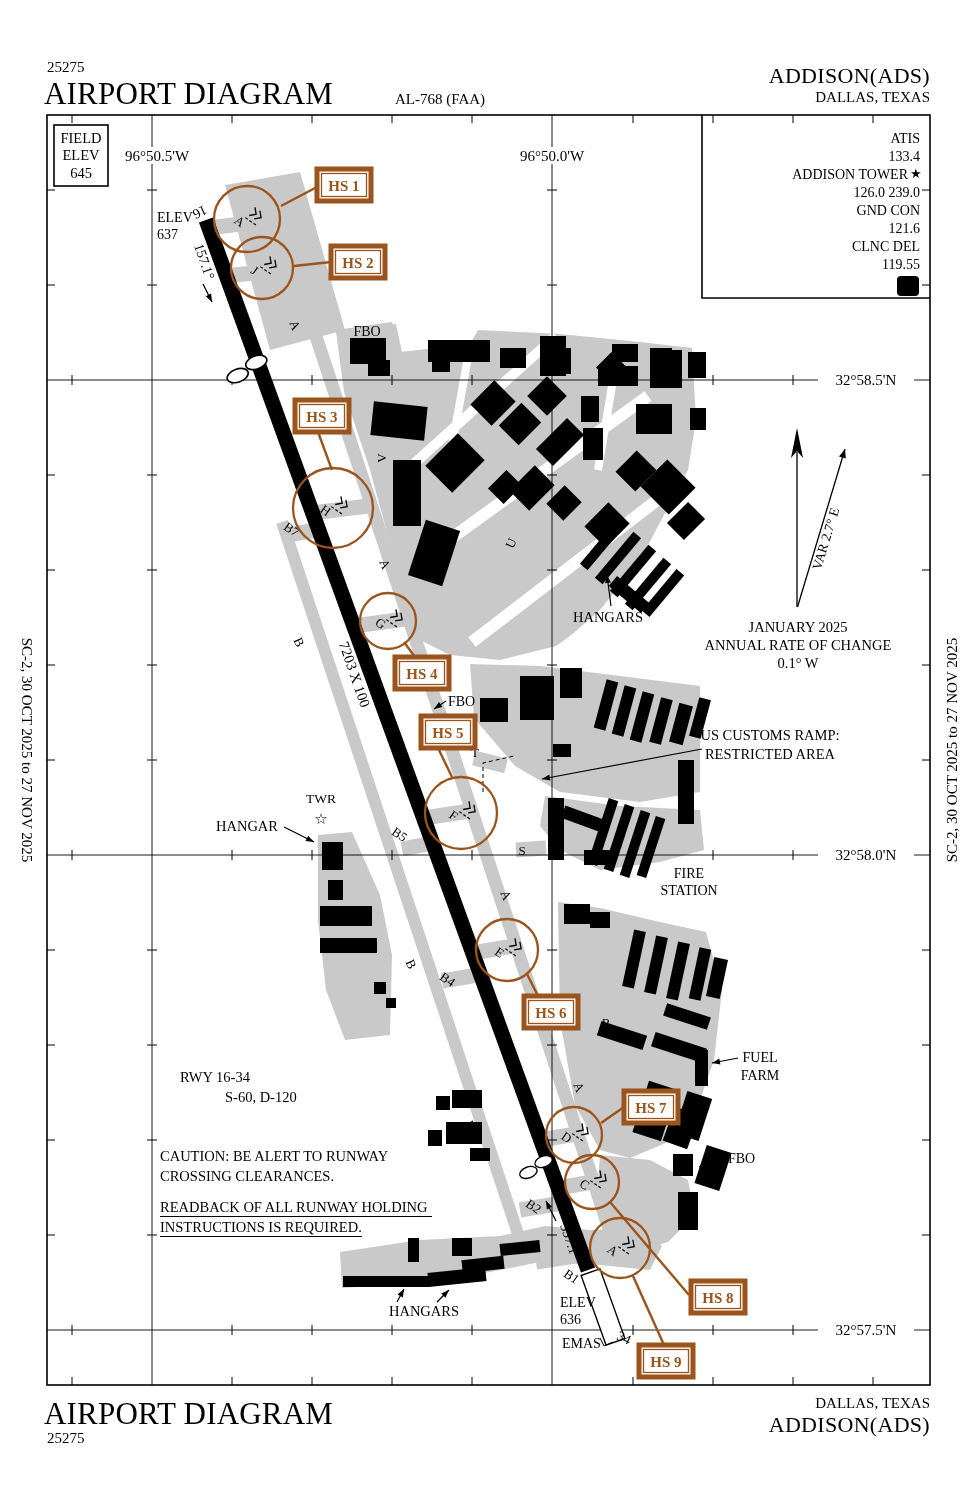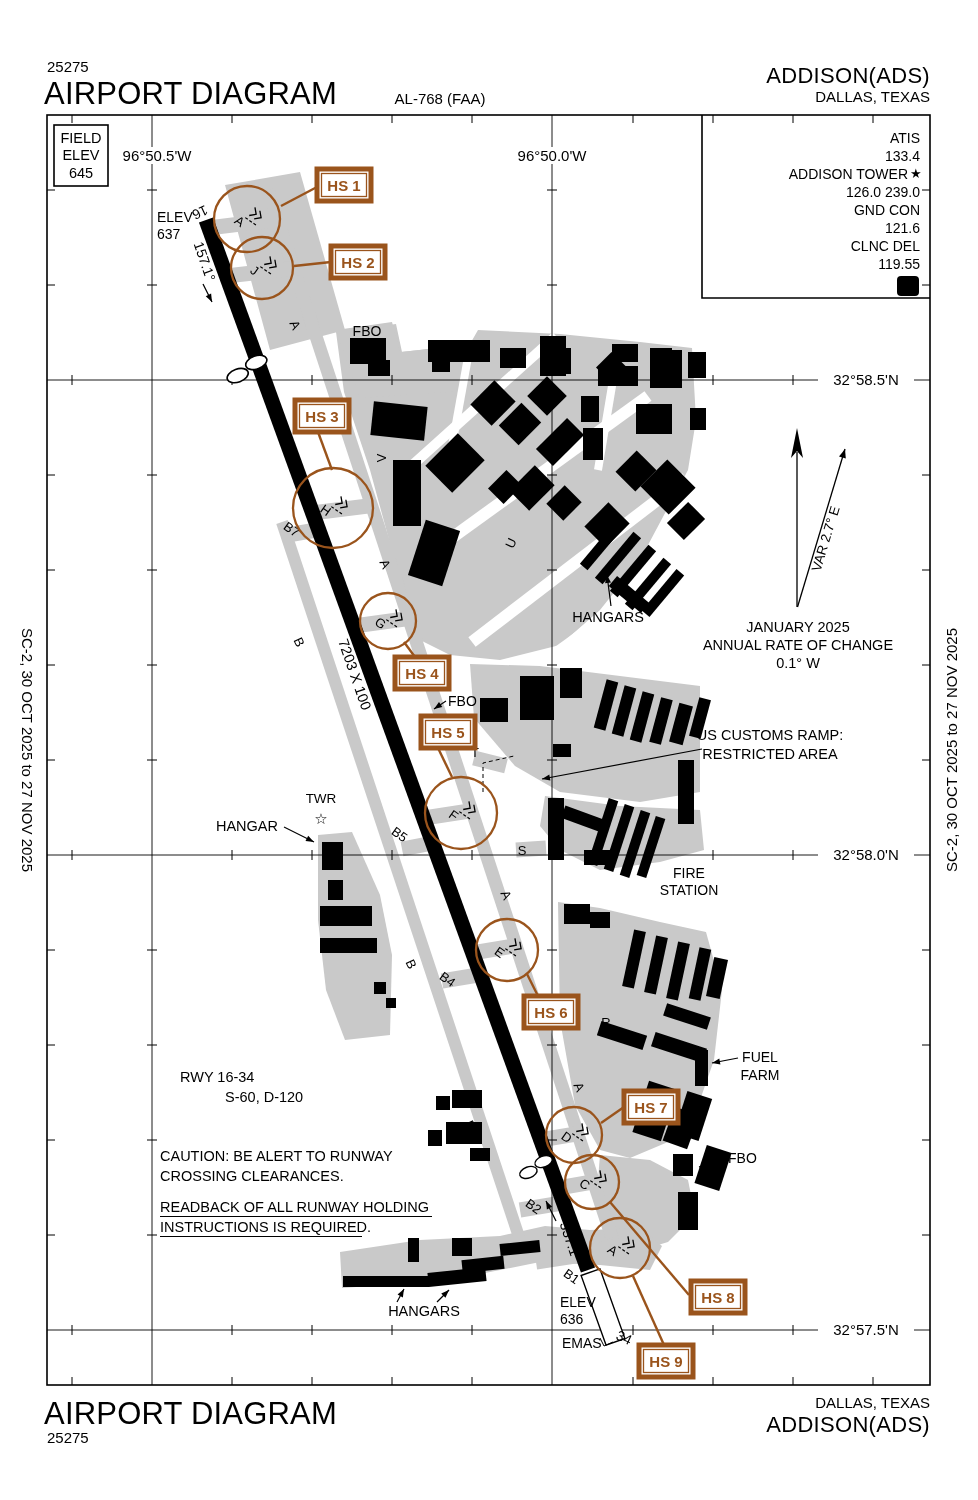--- a/index.html
+++ b/index.html
@@ -1,17 +1,17 @@
 <!DOCTYPE html>
 <html><head>
 <meta charset="utf-8">
 <style>
   html,body{margin:0;padding:0;background:#fff;}
   .page{position:relative;width:978px;height:1500px;background:#fff;
-        font-family:Liberation Sans, sans-serif;overflow:hidden;}
+        font-family:Liberation Serif, serif;overflow:hidden;}
   svg{position:absolute;left:0;top:0;}
   text{fill:#000;}
   .t15{font-size:15px;}
   .t14{font-size:14px;}
   .t145{font-size:14.5px;}
   .t13{font-size:13px;}
   .t135{font-size:13.5px;}
   .title{font-size:31px;letter-spacing:.2px;}
   .apt{font-size:22px;letter-spacing:.3px;}
   .mid{text-anchor:middle;}

